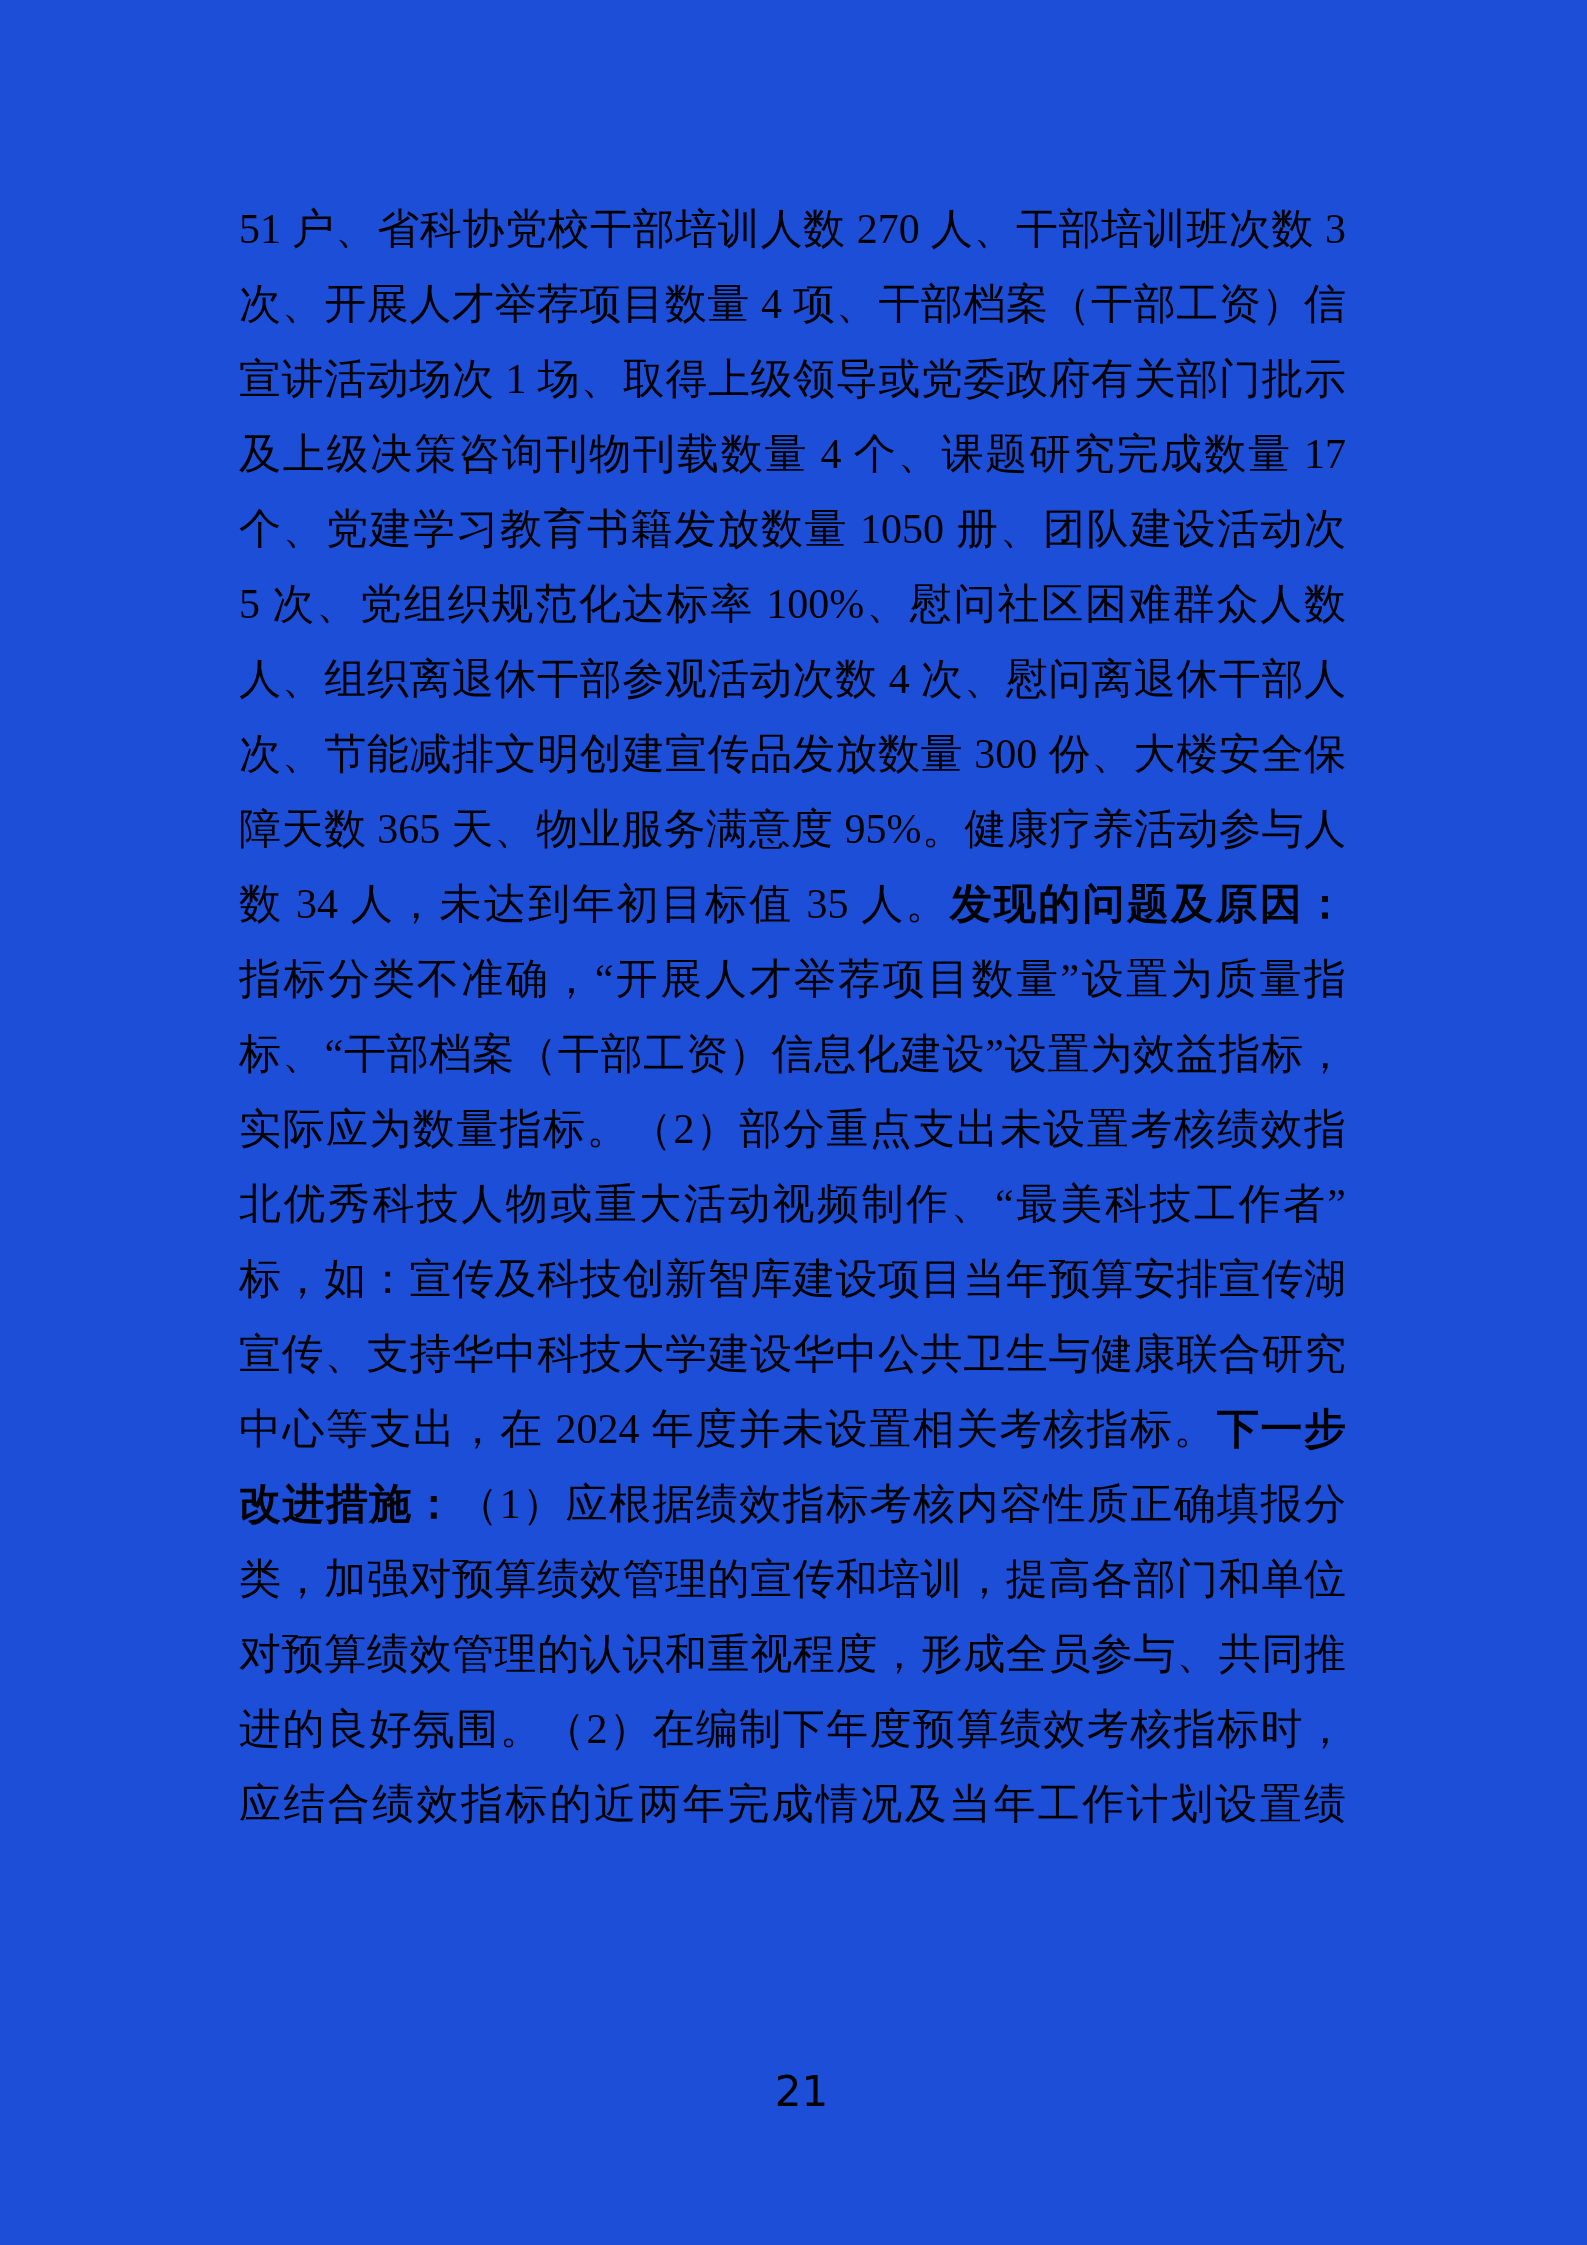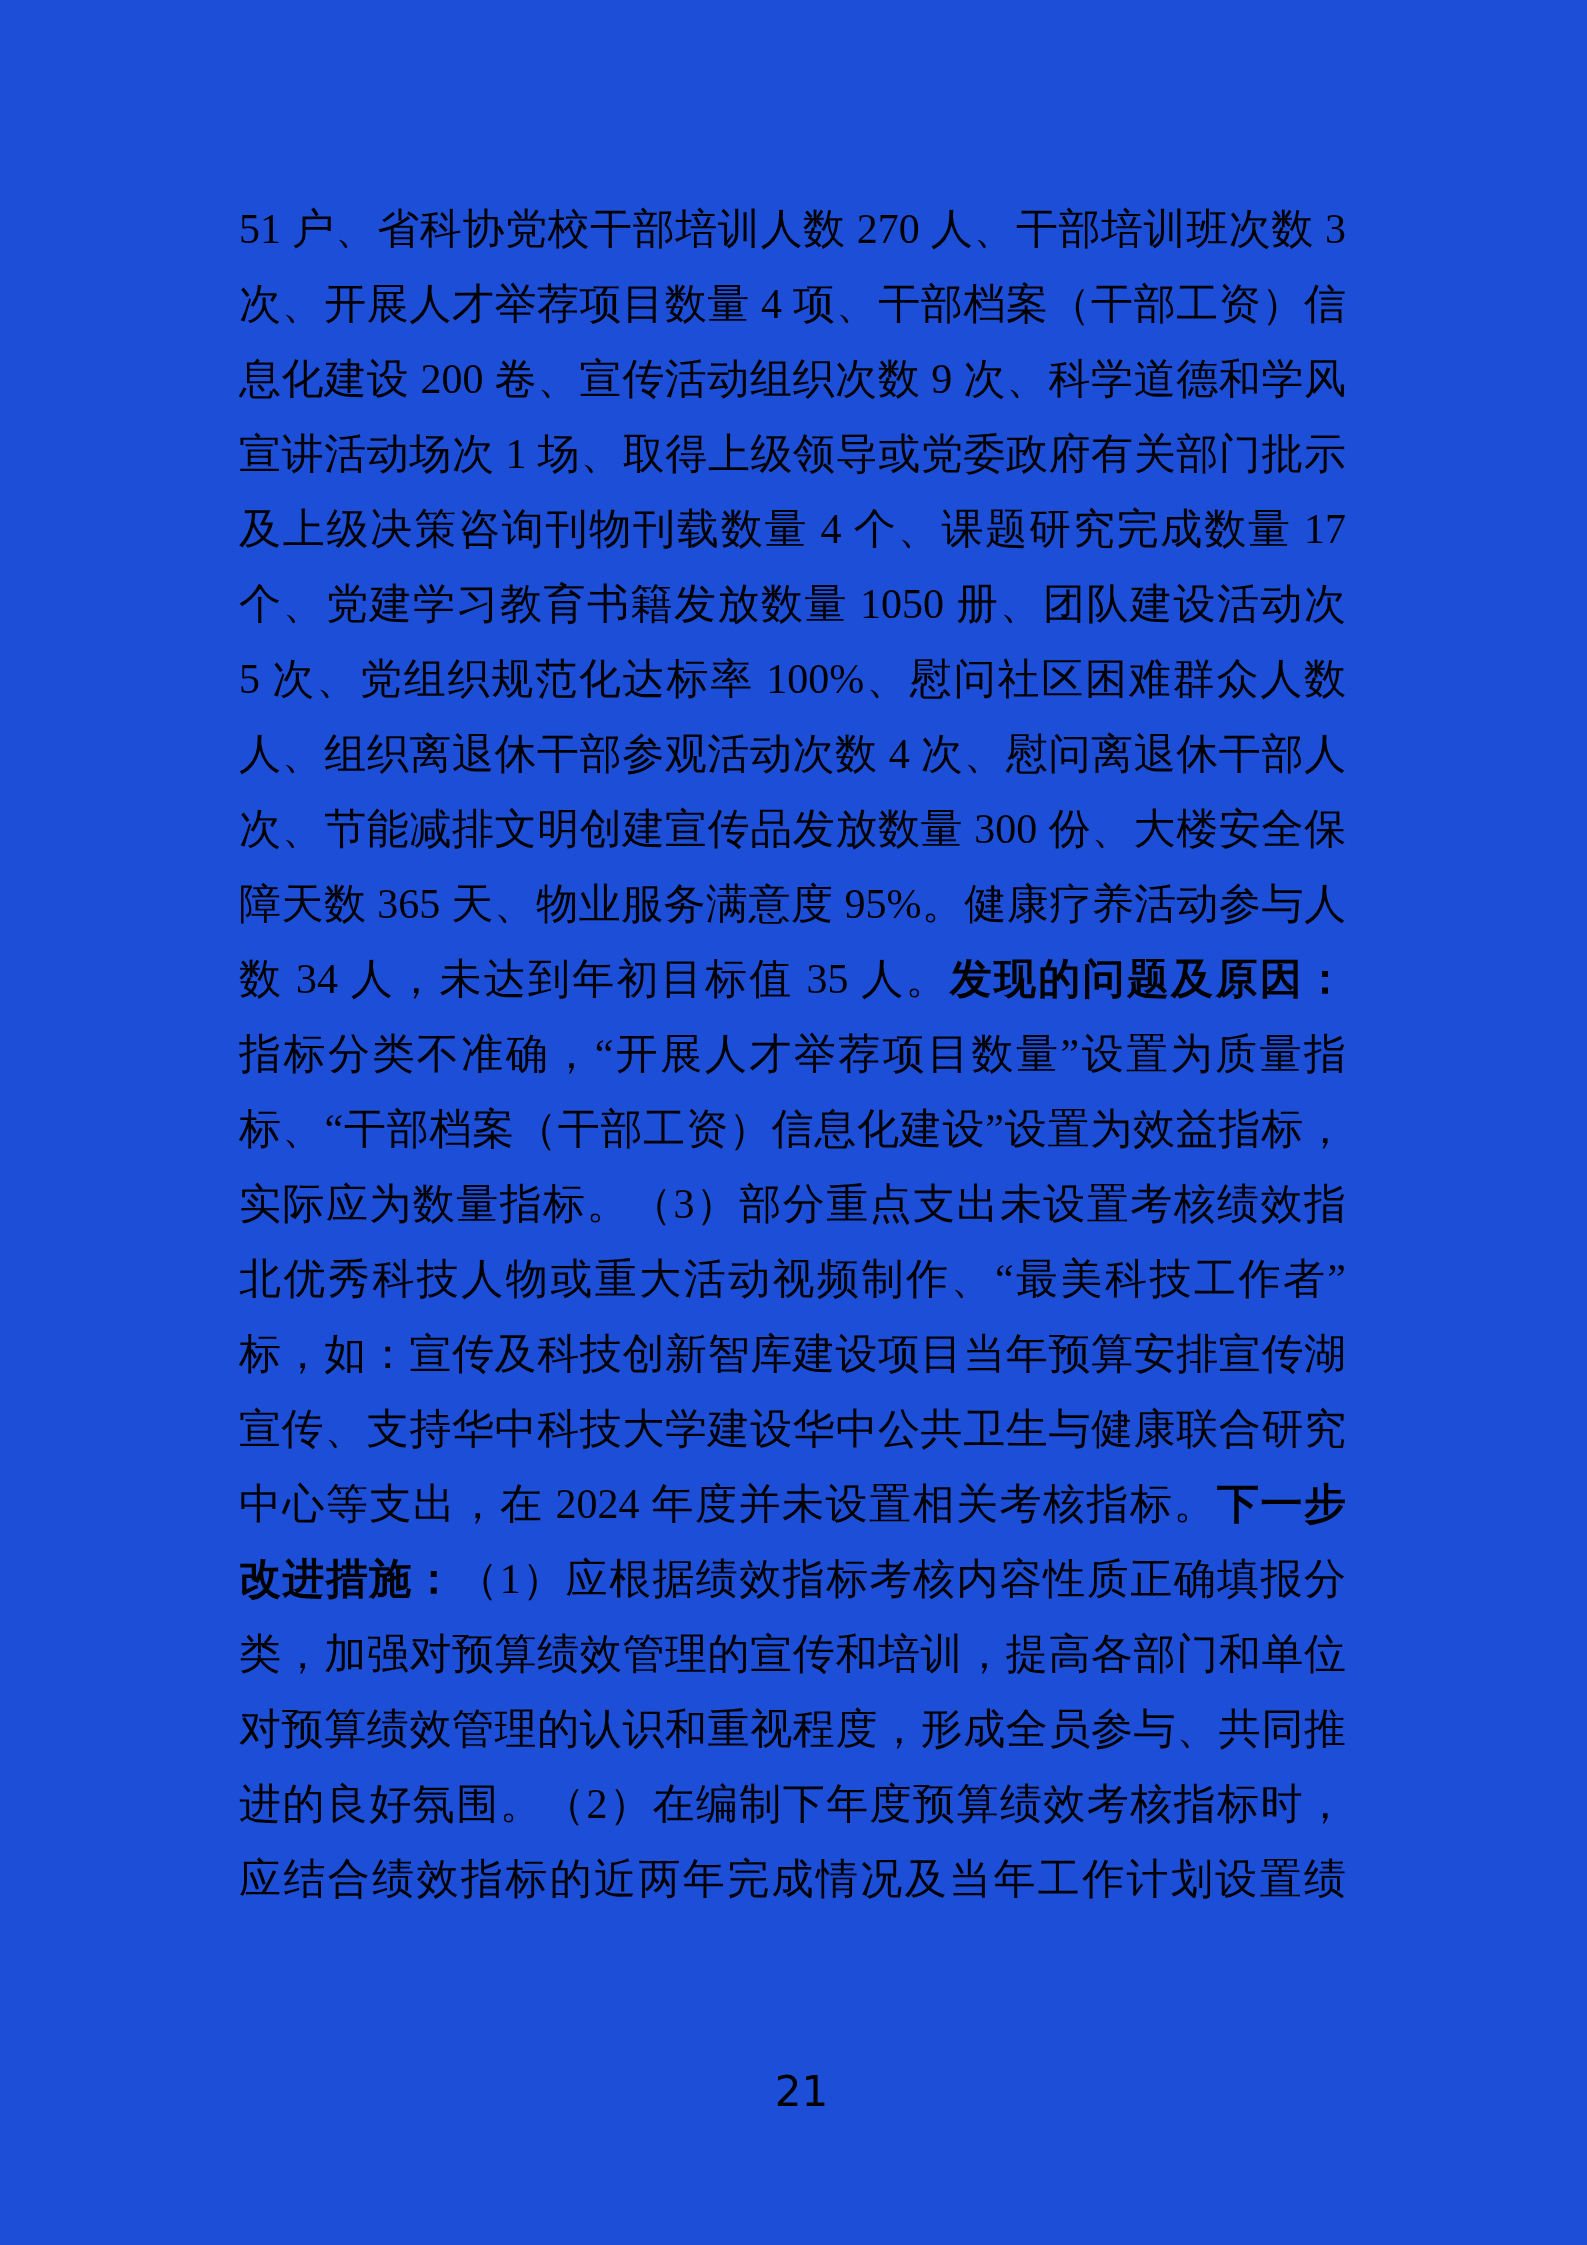--- a/index.html
+++ b/index.html
@@ -49,32 +49,31 @@
     color: #000000;
   }
 </style>
 </head>
 <body>
 
 <div class="page">
   <div class="text-block">
       <div class="line"><span class="seg">51 户、省科协党校干部培训人数 270 人、干部培训班次数 3</span></div>
       <div class="line"><span class="seg">次、开展人才举荐项目数量 4 项、干部档案（干部工资）信</span></div>
-      <div class="line"><span class="seg">息化建设 200 卷、宣传活动组织次数 9 次、科学道德和学风</span></div>
       <div class="line"><span class="seg">宣讲活动场次 1 场、取得上级领导或党委政府有关部门批示</span></div>
       <div class="line"><span class="seg">及上级决策咨询刊物刊载数量 4 个、课题研究完成数量 17</span></div>
       <div class="line"><span class="seg">个、党建学习教育书籍发放数量 1050 册、团队建设活动次数</span></div>
       <div class="line"><span class="seg">5 次、党组织规范化达标率 100%、慰问社区困难群众人数 30</span></div>
       <div class="line"><span class="seg">人、组织离退休干部参观活动次数 4 次、慰问离退休干部人</span></div>
       <div class="line"><span class="seg">次、节能减排文明创建宣传品发放数量 300 份、大楼安全保</span></div>
       <div class="line"><span class="seg">障天数 365 天、物业服务满意度 95%。健康疗养活动参与人</span></div>
       <div class="line"><span class="seg">数 34 人，未达到年初目标值 35 人。</span><span class="seg bold">发现的问题及原因：</span></div>
       <div class="line"><span class="seg">指标分类不准确，“开展人才举荐项目数量”设置为质量指</span></div>
       <div class="line"><span class="seg">标、“干部档案（干部工资）信息化建设”设置为效益指标，</span></div>
-      <div class="line"><span class="seg">实际应为数量指标。（3）部分重点支出未设置考核绩效指</span></div>
+      <div class="line"><span class="seg">实际应为数量指标。（2）部分重点支出未设置考核绩效指</span></div>
       <div class="line"><span class="seg">北优秀科技人物或重大活动视频制作、“最美科技工作者”</span></div>
       <div class="line"><span class="seg">标，如：宣传及科技创新智库建设项目当年预算安排宣传湖</span></div>
       <div class="line"><span class="seg">宣传、支持华中科技大学建设华中公共卫生与健康联合研究</span></div>
       <div class="line"><span class="seg">中心等支出，在 2024 年度并未设置相关考核指标。</span><span class="seg bold">下一步</span></div>
       <div class="line"><span class="seg bold">改进措施：</span><span class="seg">（1）应根据绩效指标考核内容性质正确填报分</span></div>
       <div class="line"><span class="seg">类，加强对预算绩效管理的宣传和培训，提高各部门和单位</span></div>
       <div class="line"><span class="seg">对预算绩效管理的认识和重视程度，形成全员参与、共同推</span></div>
       <div class="line"><span class="seg">进的良好氛围。（2）在编制下年度预算绩效考核指标时，</span></div>
       <div class="line"><span class="seg">应结合绩效指标的近两年完成情况及当年工作计划设置绩</span></div>
     </div>

